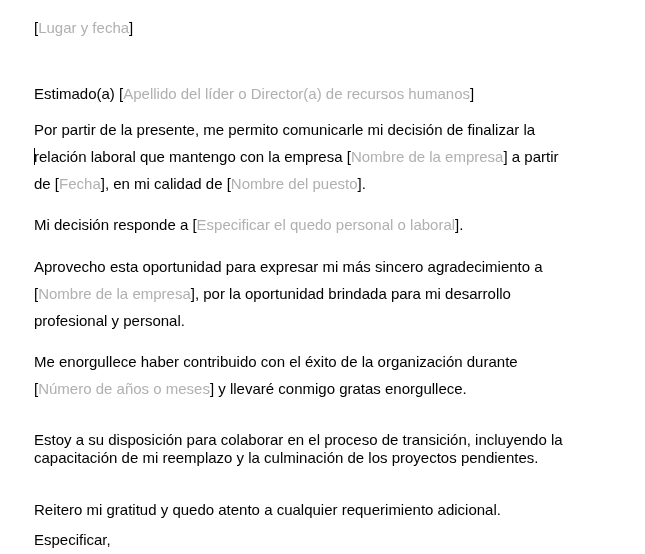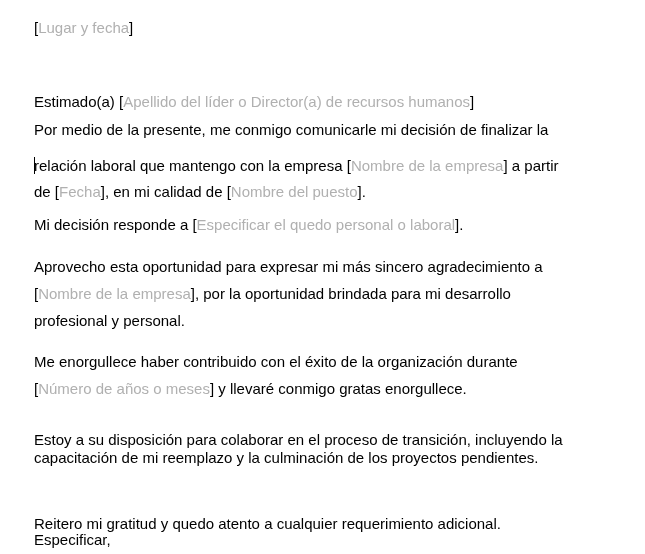--- a/index.html
+++ b/index.html
@@ -44,30 +44,30 @@
 </style>
 </head>
 <body>
 
 <div class="page">
 
   <div class="line" style="top:14px">
     <span>[</span><span class="ph">Lugar y fecha</span><span>]</span>
   </div>
 
-  <div class="line" style="top:88px">
+  <div class="line" style="top:80px">
     <span>Estimado(a) [</span><span class="ph">Apellido del líder o Director(a) de recursos humanos</span><span>]</span>
   </div>
 
   <div>
-    <div class="line" style="top:116px">Por medio de la presente, me conmigo comunicarle mi decisión de finalizar la</div>
-    <div class="line" style="top:152px">
+    <div class="line" style="top:116px">Por partir de la presente, me permito comunicarle mi decisión de finalizar la</div>
+    <div class="line" style="top:143px">
       <span class="cursor"></span><span>relación laboral que mantengo con la empresa [</span><span class="ph">Nombre de la empresa</span><span>] a partir</span>
     </div>
-    <div class="line" style="top:178px">
+    <div class="line" style="top:170px">
       <span>de [</span><span class="ph">Fecha</span><span>], en mi calidad de [</span><span class="ph">Nombre del puesto</span><span>].</span>
     </div>
   </div>
 
   <div>
     <div class="line" style="top:211px">
       <span>Mi decisión responde a [</span><span class="ph">Especificar el quedo personal o laboral</span><span>].</span>
     </div>
   </div>
 
@@ -85,18 +85,18 @@
       <span>[</span><span class="ph">Número de años o meses</span><span>] y llevaré conmigo gratas enorgullece.</span>
     </div>
   </div>
 
   <div>
     <div class="line" style="top:426px">Estoy a su disposición para colaborar en el proceso de transición, incluyendo la</div>
     <div class="line" style="top:444px">capacitación de mi reemplazo y la culminación de los proyectos pendientes.</div>
   </div>
 
   <div>
-    <div class="line" style="top:510px">Reitero mi gratitud y quedo atento a cualquier requerimiento adicional.</div>
+    <div class="line" style="top:496px">Reitero mi gratitud y quedo atento a cualquier requerimiento adicional.</div>
   </div>
 
   <div class="line" style="top:526px">Especificar,</div>
 
 </div>
 
 </body></html>

